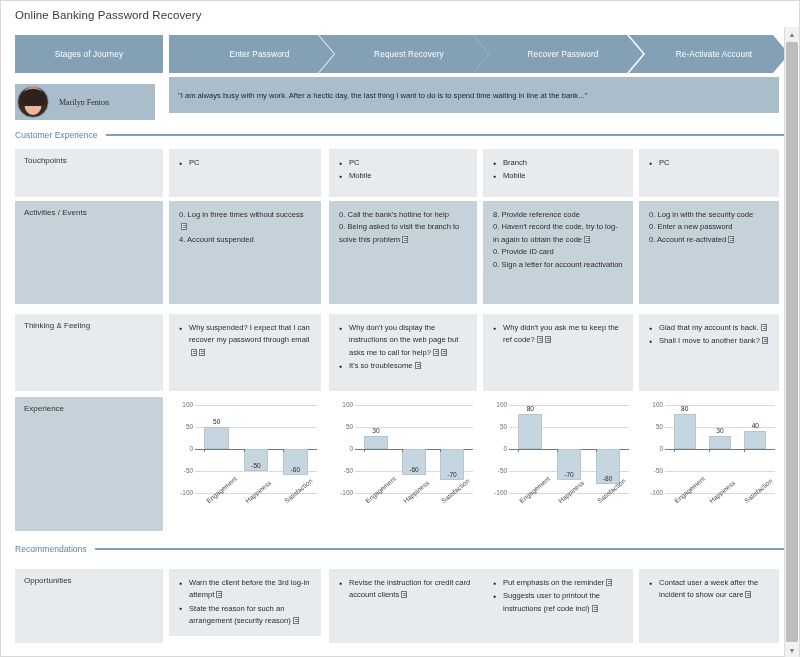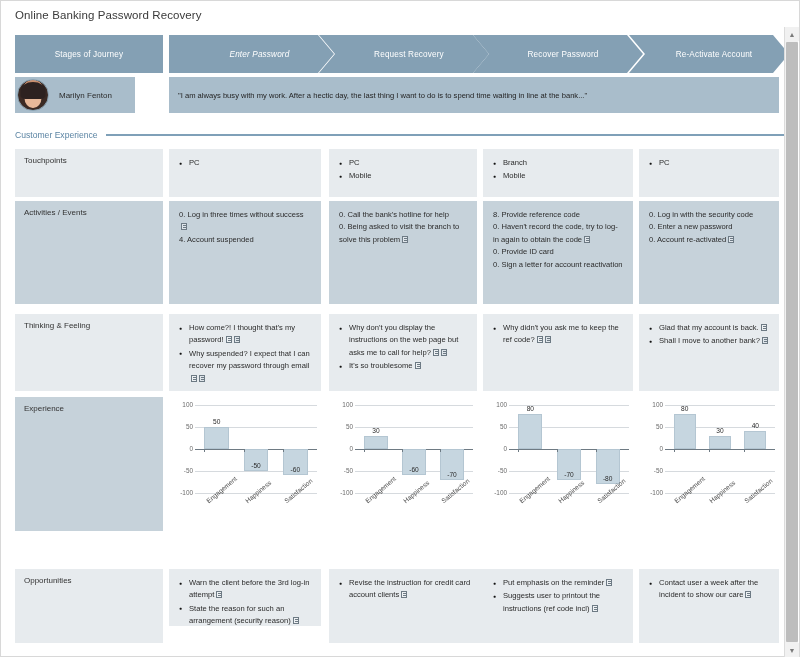--- a/index.html
+++ b/index.html
@@ -65,29 +65,28 @@
     letter-spacing: .15px;
   }
   .stage-head.first { left: 14px; width: 148px; }
   .stage-head.chev {
     clip-path: polygon(0 0, calc(100% - 16px) 0, 100% 50%, calc(100% - 16px) 100%, 0 100%, 16px 50%);
     padding-left: 10px;
   }
   .stage-head.chev.c0 {
     clip-path: polygon(0 0, calc(100% - 16px) 0, 100% 50%, calc(100% - 16px) 100%, 0 100%);
     padding-left: 16px;
-    font-style: italic;
   }
 
   
   .persona-box {
-    position: absolute; left: 14px; top: 76px;
-    width: 120px; height: 36px;
+    position: absolute; left: 14px; top: 83px;
+    width: 140px; height: 36px;
     background: #a9bdcb;
-    display: flex; align-items: center;
+    display: flex; align-items: center; font-family: Liberation Serif, serif;
   }
   .avatar {
     width: 32px; height: 32px; margin-left: 2px;
     border-radius: 50%;
     background: radial-gradient(circle at 50% 36%, #f0cdb4 0 28%, #c98f6e 29% 44%, #3b2a24 45% 100%);
     position: relative; overflow: hidden;
     border: 1px solid #8aa2b2;
   }
   .avatar::after {
     content: ""; position: absolute; left: 50%; top: 22%;
@@ -185,20 +184,24 @@
     <div class="avatar"></div>
     <div class="persona-name">Marilyn Fenton</div>
   </div>
   <div class="quote-box">"I am always busy with my work. After a hectic day, the last thing I want to do is to spend time waiting in line at the bank..."</div>
 
   <div class="section-head" style="top:129px">
     <div class="txt">Customer Experience</div>
     <div class="rule"></div>
   </div>
 
+  <div class="section-head" style="top:543px">
+    <div class="txt">Recommendations</div>
+    <div class="rule"></div>
+  </div>
 
   <div id="rows-host">
       <div class="label-cell light" style="top: 148px; height: 48px;">Touchpoints</div>
       <div class="cell light" style="top: 148px; height: 48px; left: 168px; width: 152px;">
         <ul class="blist">
           <li>PC</li>
         </ul>
       </div>
       <div class="cell light" style="top: 148px; height: 48px; left: 328px; width: 148px;">
         <ul class="blist">
@@ -241,21 +244,20 @@
       <div class="cell dark" style="top: 200px; height: 103px; left: 638px; width: 140px;">
         <div class="nlist">
           <div>0. Log in with the security code</div>
           <div>0. Enter a new password</div>
           <div>0. Account re-activated<span class="mk att"></span></div>
         </div>
       </div>
       <div class="label-cell light" style="top: 313px; height: 77px;">Thinking &amp; Feeling</div>
       <div class="cell light" style="top: 313px; height: 77px; left: 168px; width: 152px;">
         <ul class="blist">
-          <li>How come?! I thought that's my password!<span class="mk "></span><span class="mk att"></span></li>
           <li>Why suspended? I expect that I can recover my password through email<span class="mk "></span><span class="mk att"></span></li>
         </ul>
       </div>
       <div class="cell light" style="top: 313px; height: 77px; left: 328px; width: 148px;">
         <ul class="blist">
           <li>Why don't you display the instructions on the web page but asks me to call for help?<span class="mk "></span><span class="mk att"></span></li>
           <li>It's so troublesome<span class="mk "></span></li>
         </ul>
       </div>
       <div class="cell light" style="top: 313px; height: 77px; left: 482px; width: 150px;">
@@ -264,21 +266,21 @@
         </ul>
       </div>
       <div class="cell light" style="top: 313px; height: 77px; left: 638px; width: 140px;">
         <ul class="blist">
           <li>Glad that my account is back.<span class="mk "></span></li>
           <li>Shall I move to another bank?<span class="mk att"></span></li>
         </ul>
       </div>
       <div class="label-cell dark" style="top: 396px; height: 134px;">Experience</div>
       <div class="label-cell light" style="top: 568px; height: 74px;">Opportunities</div>
-      <div class="cell light" style="top: 568px; height: 57px; left: 168px; width: 152px;">
+      <div class="cell light" style="top: 568px; height: 67px; left: 168px; width: 152px;">
         <ul class="blist">
           <li>Warn the client before the 3rd log-in attempt<span class="mk "></span></li>
           <li>State the reason for such an arrangement (security reason)<span class="mk "></span></li>
         </ul>
       </div>
       <div class="cell light" style="top: 568px; height: 74px; left: 328px; width: 164px;">
         <ul class="blist">
           <li>Revise the instruction for credit card account clients<span class="mk "></span></li>
         </ul>
       </div>

